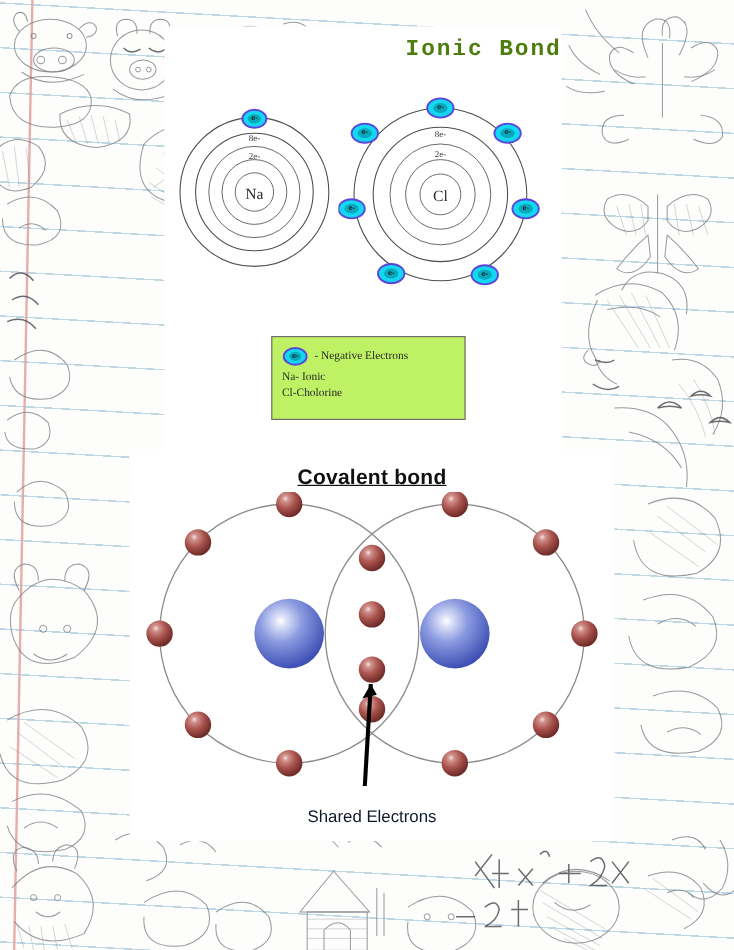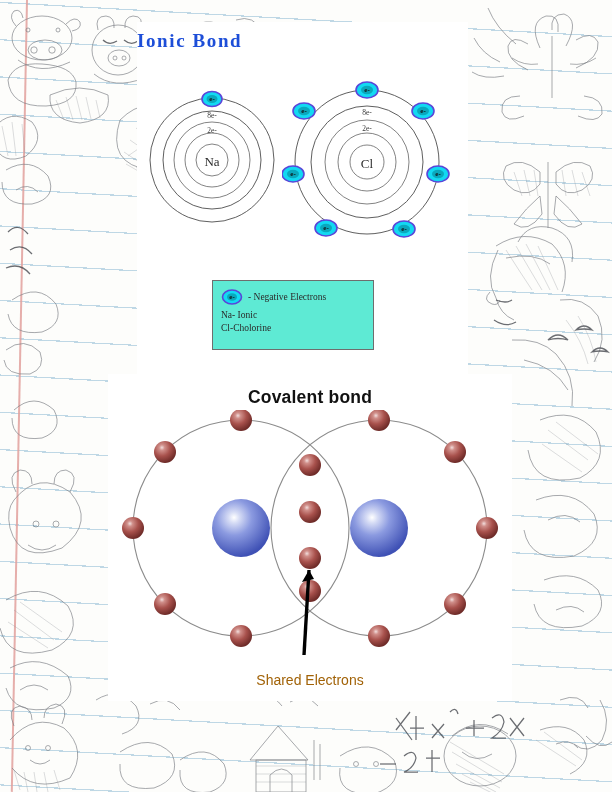--- a/index.html
+++ b/index.html
@@ -41,23 +41,23 @@
     background:#ffffff;
   }
   #panel-covalent{
     position:absolute;left:108px;top:374px;width:404px;height:327px;
     background:#ffffff;
   }
 
   
   #ionic-title{
     position:absolute;left:137px;top:30px;width:331px;
-    text-align:left;
-    font-family:Liberation Serif, serif;
-    font-weight:bold;font-size:19px;letter-spacing:1.6px;color:#1d4ed8;
+    text-align:right;
+    font-family:Liberation Mono, monospace;
+    font-weight:bold;font-size:19px;letter-spacing:1.6px;color:#4d7c0f;
   }
   .atom-svg{position:absolute;}
   #na-atom{left:148px;top:78px;}
   #cl-atom{left:282px;top:64px;}
   .shell{fill:none;stroke:#4d4d4d;stroke-width:.9;}
   .shell-thin{fill:none;stroke:#5a5a5a;stroke-width:.75;}
   .nucl-label{
     font-family:"Liberation Serif",serif;font-size:13px;fill:#2c2c2c;
     text-anchor:middle;dominant-baseline:central;
   }
@@ -67,42 +67,42 @@
   }
   .e-body{fill:#12d9f2;stroke:#5a46d8;stroke-width:1.6;}
   .e-core{fill:#0aa8bd;}
   .e-text{
     font-family:"Liberation Sans",sans-serif;font-size:6px;font-weight:bold;
     fill:#101010;text-anchor:middle;dominant-baseline:central;
   }
 
   
   #legend{
-    position:absolute;left:212px;top:280px;width:160px;height:68px;
-    border:1px solid #6e6e6e;background:#5eead4;
+    position:absolute;left:226px;top:280px;width:160px;height:68px;
+    border:1px solid #6e6e6e;background:#bef264;
   }
   #legend .row1{position:absolute;left:8px;top:8px;display:flex;align-items:center;gap:5px;}
   .legend-txt{
     font-family:"Liberation Serif",serif;font-size:9.5px;color:#2a2a2a;
     white-space:nowrap;
   }
   #legend .row2{position:absolute;left:8px;top:29px;}
   #legend .row3{position:absolute;left:8px;top:42px;}
 
   
   #covalent-title{
     position:absolute;left:108px;top:387px;width:404px;
     text-align:center;font-family:"Liberation Sans",sans-serif;
-    font-weight:bold;font-size:17.5px;color:#111;letter-spacing:.2px;
+    font-weight:bold;font-size:17.5px;color:#111;letter-spacing:.2px;text-decoration:underline;
   }
   #cov-svg{position:absolute;left:108px;top:410px;}
   .cov-ring{fill:none;stroke:#8b8b8b;stroke-width:1.1;}
   #shared-label{
     position:absolute;left:108px;top:672px;width:404px;text-align:center;
-    font-family:"Liberation Sans",sans-serif;font-size:14px;color:#a16207;
+    font-family:"Liberation Sans",sans-serif;font-size:14px;color:#0f172a;
   }
 </style>
 </head>
 <body>
 
 <div id="paper">
   <div id="rules"></div>
   <div id="margin-line"></div>
 
   <div id="doodles">

